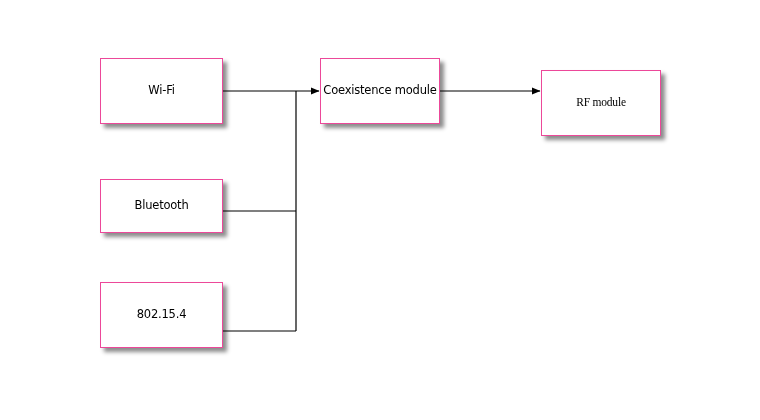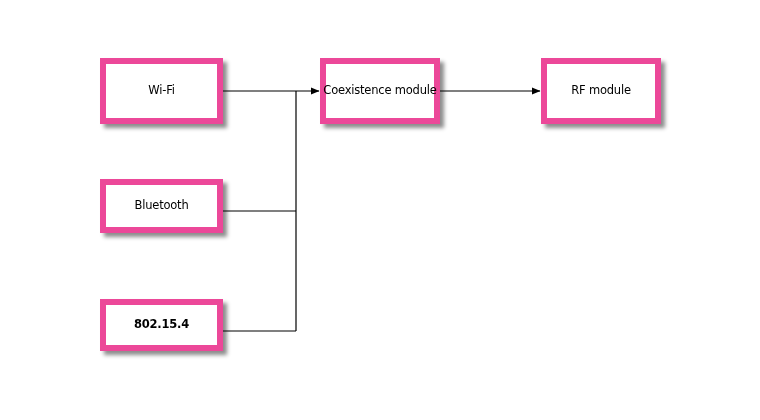--- a/index.html
+++ b/index.html
@@ -12,21 +12,21 @@
     width: 760px;
     height: 420px;
     background: #ffffff;
     overflow: hidden;
     font-family: "DejaVu Sans", sans-serif;
   }
   .node {
     position: absolute;
     box-sizing: border-box;
     background: #ffffff;
-    border: 6px solid #ec4899;
+    border: 1px solid #ec4899;
     box-shadow: 4px 4px 4px rgba(0,0,0,0.45);
     display: flex;
     align-items: center;
     justify-content: center;
   }
   .node-label {
     font-size: 11.5px;
     line-height: 1;
     color: #000000;
     letter-spacing: -0.2px;
@@ -67,25 +67,25 @@
   </svg>
 
   <div class="node" style="left:100px; top:58px; width:123px; height:66px;">
     <span class="node-label">Wi-Fi</span>
   </div>
 
   <div class="node" style="left:100px; top:179px; width:123px; height:54px;">
     <span class="node-label">Bluetooth</span>
   </div>
 
-  <div class="node" style="left:100px; top:299px; width:123px; height:52px;font-weight:bold;">
+  <div class="node" style="left:100px; top:282px; width:123px; height:66px;">
     <span class="node-label">802.15.4</span>
   </div>
 
   <div class="node" style="left:320px; top:58px; width:120px; height:66px;">
     <span class="node-label">Coexistence module</span>
   </div>
 
-  <div class="node" style="left:541px; top:58px; width:120px; height:66px;">
+  <div class="node" style="left:541px; top:70px; width:120px; height:66px;font-family:Liberation Serif, serif;">
     <span class="node-label">RF module</span>
   </div>
 
 </div>
 
 </body></html>

